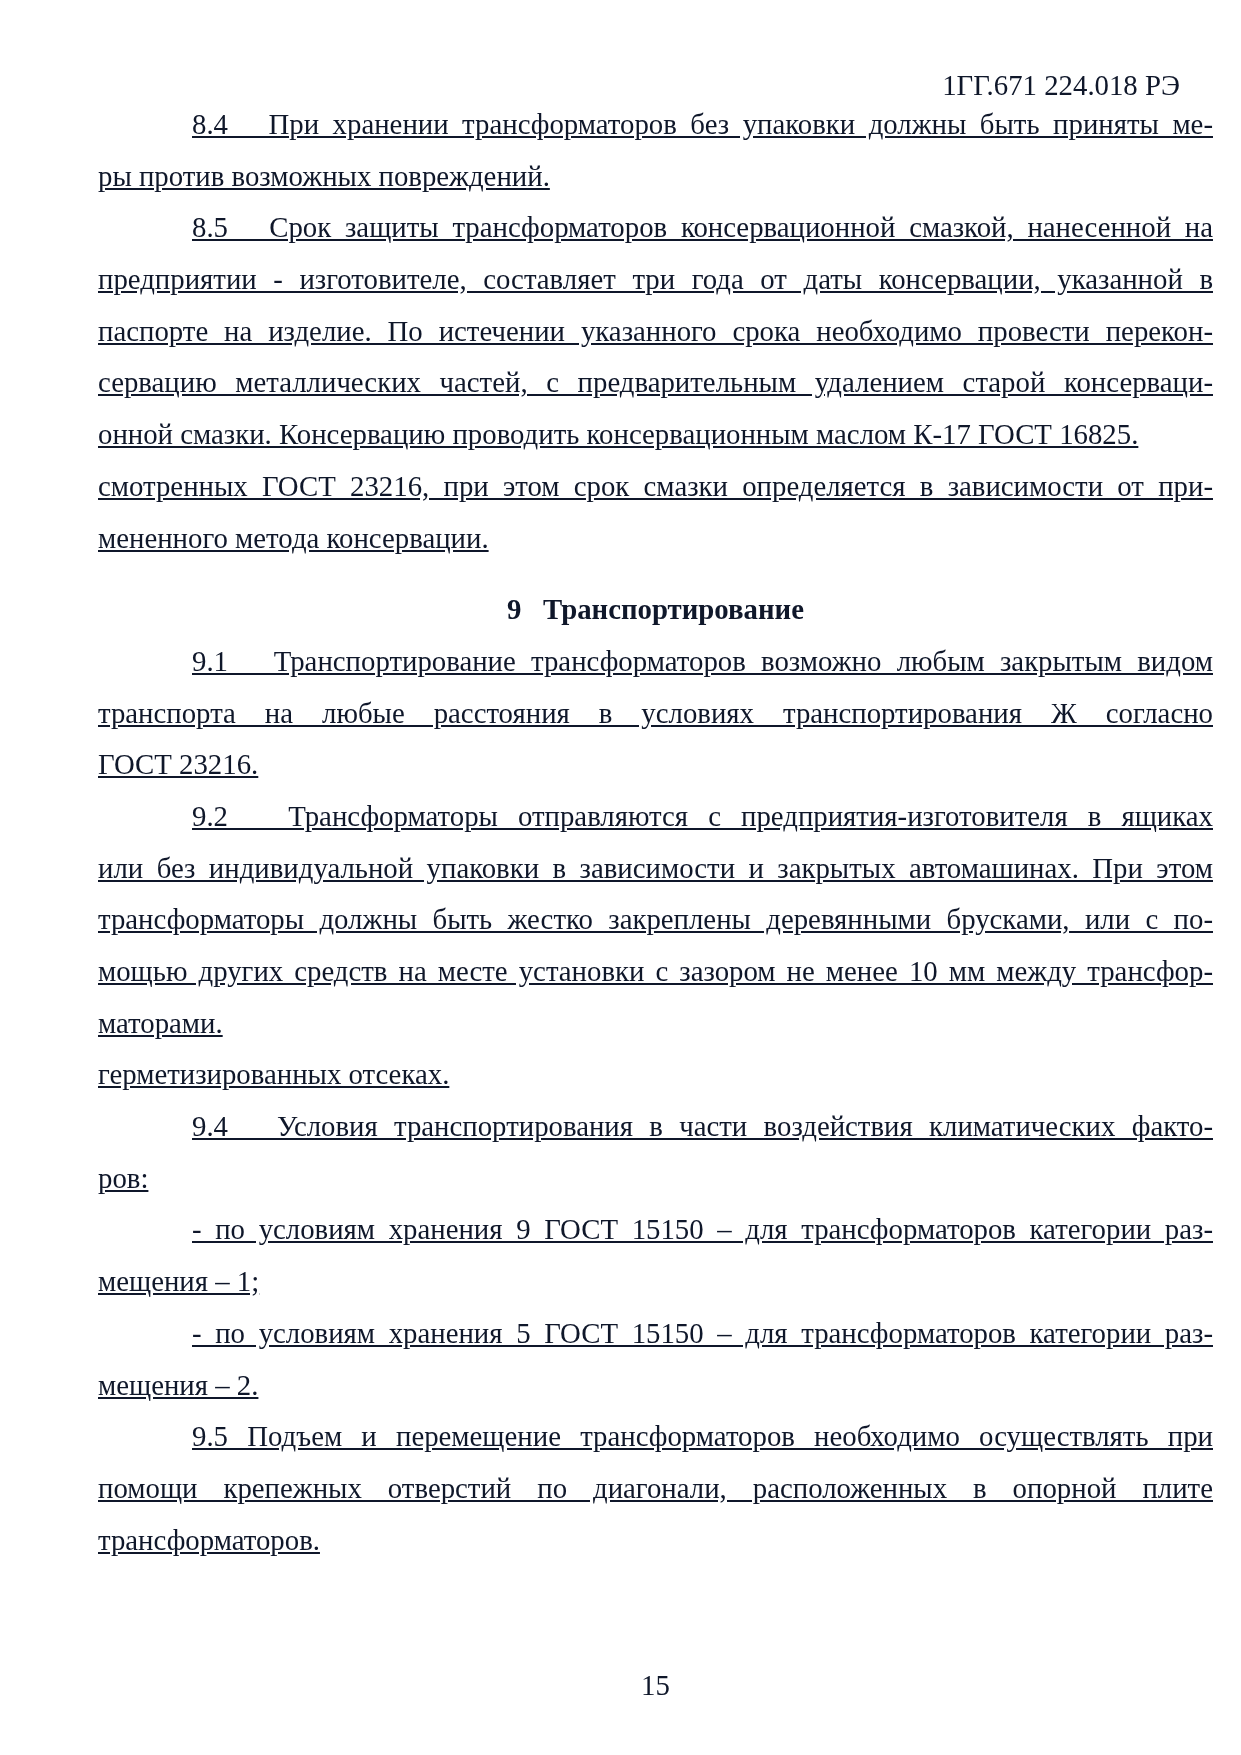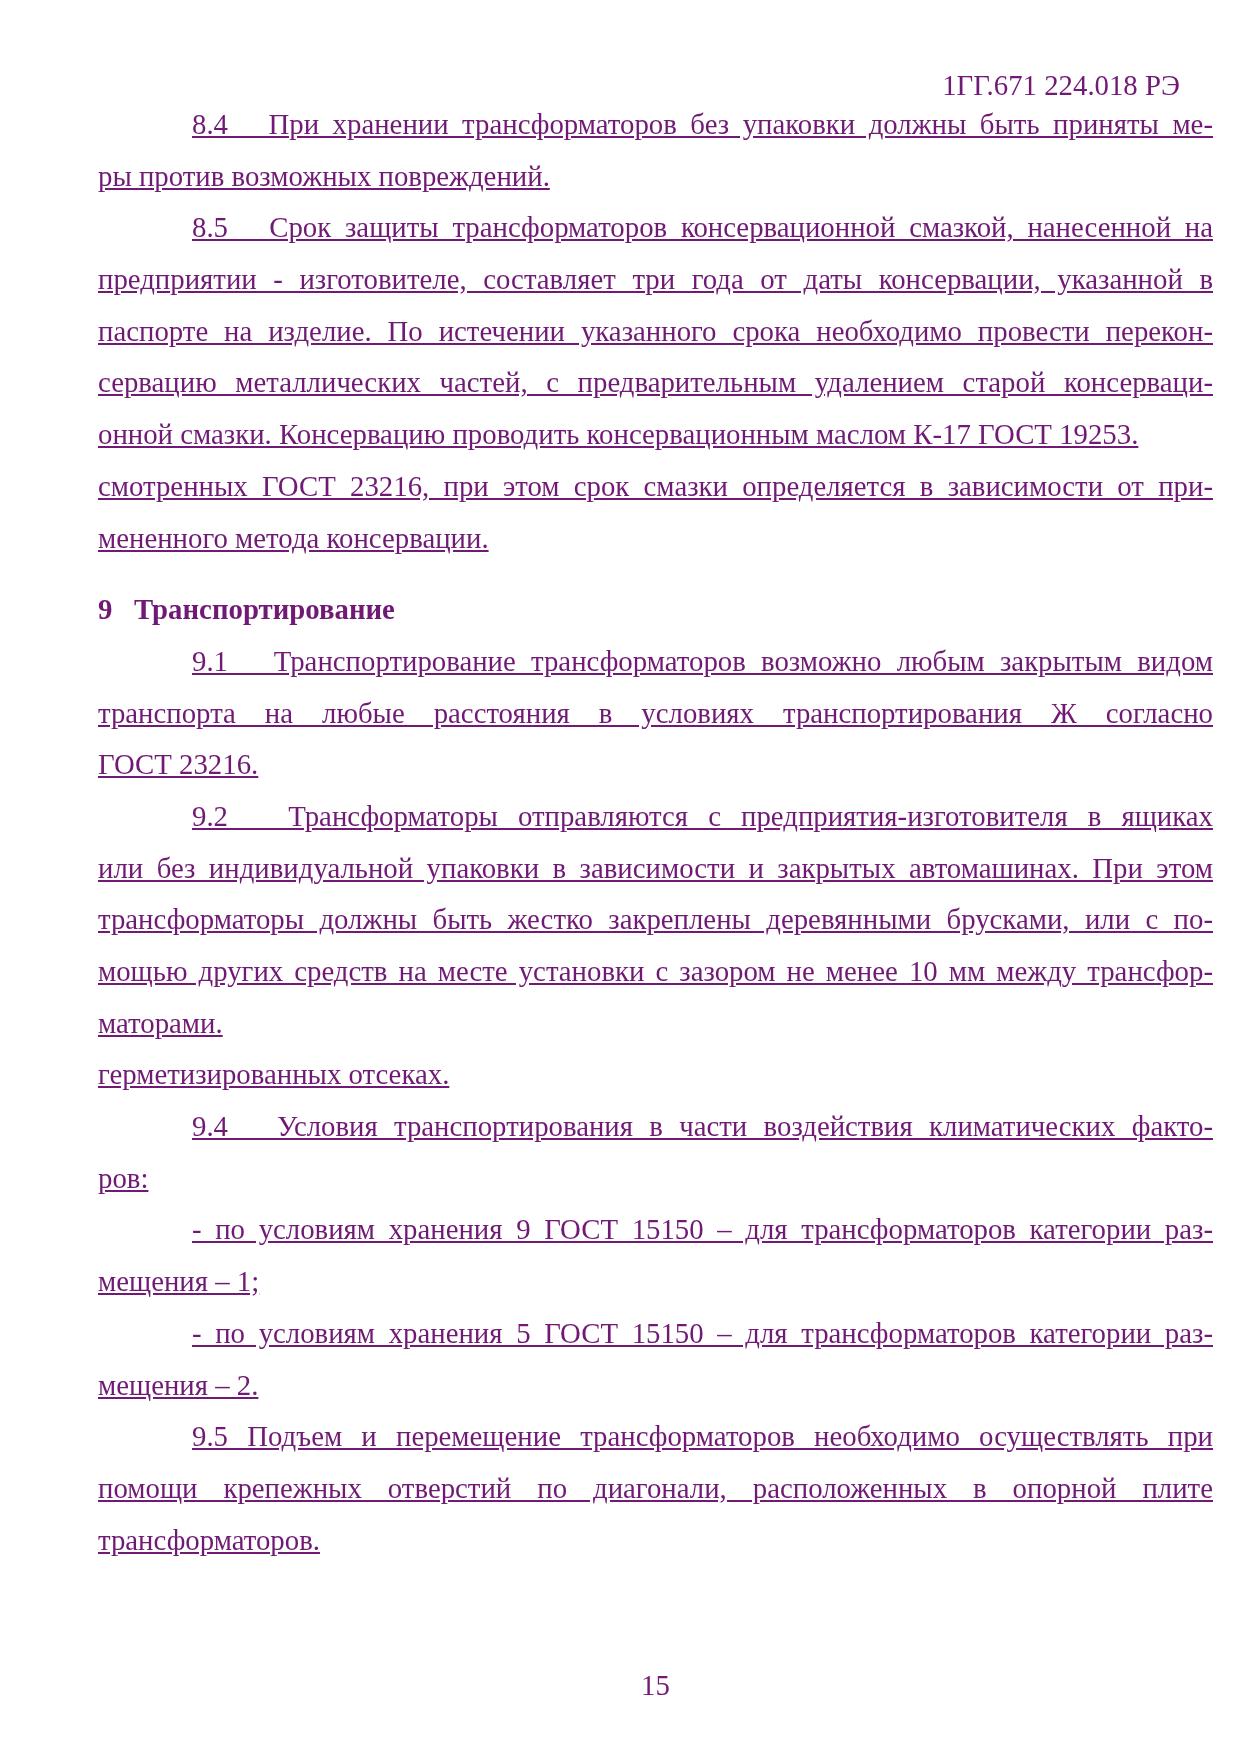--- a/index.html
+++ b/index.html
@@ -1,21 +1,21 @@
 <!DOCTYPE html>
 <html lang="ru"><head>
 <meta charset="utf-8">
 <style>
   html, body { margin: 0; padding: 0; background: #ffffff; }
   .page {
     position: relative;
     width: 1241px;
     height: 1755px;
     background: #ffffff;
-    color: #701a75;
+    color: #0f172a;
     font-family: "Liberation Serif", "DejaVu Serif", serif;
     font-size: 28.8px;
     overflow: hidden;
   }
   .doc-header {
     position: absolute;
     top: 69px;
     right: 61px;
     line-height: 33px;
     white-space: nowrap;
@@ -36,21 +36,21 @@
   }
   .line.last {
     text-align: left;
     text-align-last: left;
   }
   .line.indent { text-indent: 94px; }
   .heading {
     line-height: 51.7px;
     height: 51.7px;
     margin-top: 20px;
-    text-align: left;
+    text-align: center;
     font-weight: bold;
   }
   .pagenum {
     position: absolute;
     top: 1669px;
     left: 98px;
     width: 1115px;
     text-align: center;
     line-height: 33px;
   }
@@ -61,21 +61,21 @@
 <div class="page">
   <div class="doc-header">1ГГ.671 224.018 РЭ</div>
 
   <div class="content">
     <div class="line indent">8.4&nbsp;&nbsp; При хранении трансформаторов без упаковки должны быть приняты ме-</div>
     <div class="line last">ры против возможных повреждений.</div>
     <div class="line indent">8.5&nbsp;&nbsp; Срок защиты трансформаторов консервационной смазкой, нанесенной на</div>
     <div class="line">предприятии - изготовителе, составляет три года от даты консервации, указанной в</div>
     <div class="line">паспорте на изделие. По истечении указанного срока необходимо провести перекон-</div>
     <div class="line">сервацию металлических частей, с предварительным удалением старой консерваци-</div>
-    <div class="line last">онной смазки. Консервацию проводить консервационным маслом К-17 ГОСТ 19253.</div>
+    <div class="line last">онной смазки. Консервацию проводить консервационным маслом К-17 ГОСТ 16825.</div>
     <div class="line">смотренных ГОСТ 23216, при этом срок смазки определяется в зависимости от при-</div>
     <div class="line last">мененного метода консервации.</div>
 
     <div class="heading">9&nbsp;&nbsp;&nbsp;Транспортирование</div>
 
     <div class="line indent">9.1&nbsp;&nbsp; Транспортирование трансформаторов возможно любым закрытым видом</div>
     <div class="line">транспорта на любые расстояния в условиях транспортирования Ж согласно</div>
     <div class="line last">ГОСТ 23216.</div>
     <div class="line indent">9.2&nbsp;&nbsp; Трансформаторы отправляются с предприятия-изготовителя в ящиках</div>
     <div class="line">или без индивидуальной упаковки в зависимости и закрытых автомашинах. При этом</div>

